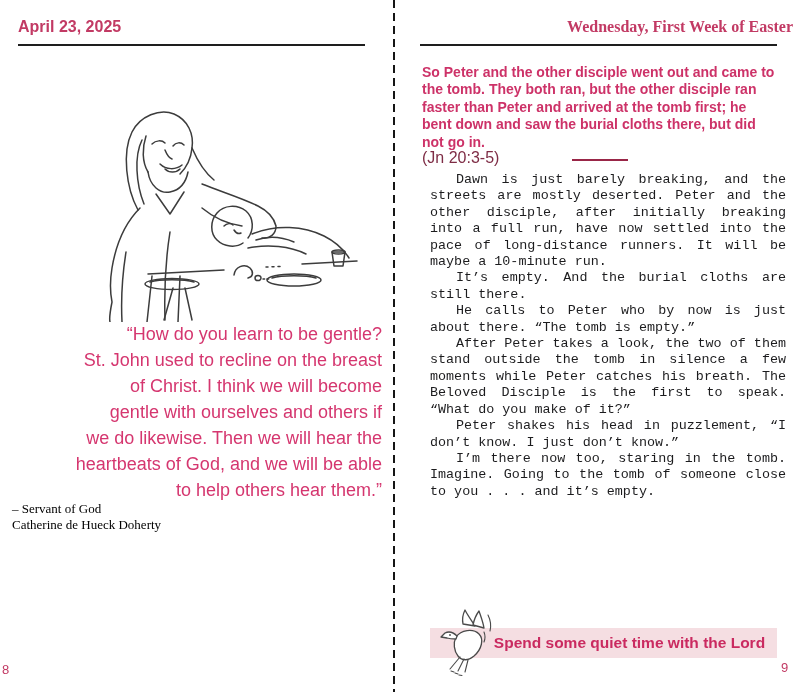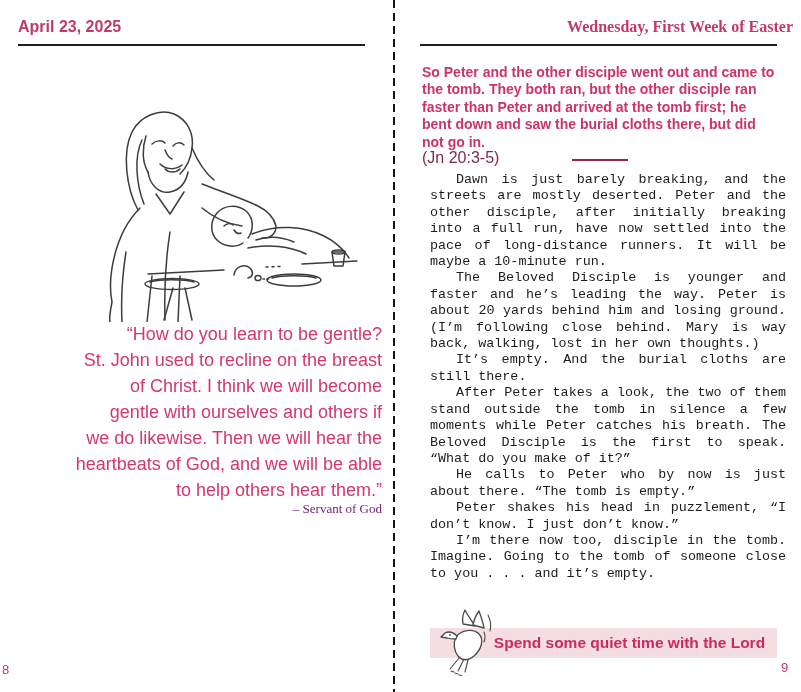--- a/index.html
+++ b/index.html
@@ -20,22 +20,22 @@
   
   .illustration{position:absolute;left:52px;top:92px;}
   .illustration path,.illustration ellipse,.illustration line{
     fill:none;stroke:#3c3c3c;stroke-width:1.5;stroke-linecap:round;stroke-linejoin:round;
   }
   .quote{
     position:absolute;left:12px;top:321px;width:370px;text-align:right;
     font-weight:normal;font-size:18px;line-height:26px;color:#d5366f;white-space:pre-line;
   }
   .attribution{
-    position:absolute;left:12px;top:501px;width:370px;text-align:right;
-    font-family:"Liberation Serif",serif;font-size:13px;line-height:16px;color:#701a75;
+    position:absolute;left:12px;top:501px;width:370px;text-align:left;
+    font-family:"Liberation Serif",serif;font-size:13px;line-height:16px;color:#000000;
   }
 
   
   .gutter{
     position:absolute;left:393px;top:0;width:2px;height:692px;
     background:repeating-linear-gradient(to bottom,#151515 0 8px,transparent 8px 13px);
   }
 
   
   .scripture{
@@ -125,51 +125,51 @@
     <div class="quote">“How do you learn to be gentle?
 St. John used to recline on the breast
 of Christ. I think we will become
 gentle with ourselves and others if
 we do likewise. Then we will hear the
 heartbeats of God, and we will be able
 to help others hear them.”</div>
 
     <div class="attribution">
       <div>– Servant of God</div>
+      <div>Catherine de Hueck Doherty</div>
     </div>
 
     <div class="pagenum pagenum-left">8</div>
   </div>
 
   <div class="gutter"></div>
 
   <div>
     <div class="page-header header-right">Wednesday, First Week of Easter</div>
     <div class="rule rule-right"></div>
 
     <div class="scripture">So Peter and the other disciple went out and came to the tomb. They both ran, but the other disciple ran faster than Peter and arrived at the tomb first; he bent down and saw the burial cloths there, but did not go in.</div>
     <div class="scripture-ref">(Jn 20:3-5)</div>
     <div class="mini-divider"></div>
 
     <div class="body-text">
 
         <p class="para">Dawn is just barely breaking, and the streets are mostly deserted. Peter and the other disciple, after initially breaking into a full run, have now settled into the pace of long-distance runners. It will be maybe a 10-minute run.</p>
 
-        <p class="para">The Beloved Disciple is younger and faster and he’s leading the way. Peter is about 20 yards behind him and losing ground. (I’m following close behind. Mary is way back, walking, lost in her own thoughts.)</p>
 
 
         <p class="para">It’s empty. And the burial cloths are still there.</p>
 
+        <p class="para">He calls to Peter who by now is just about there. “The tomb is empty.”</p>
+
         <p class="para">After Peter takes a look, the two of them stand outside the tomb in silence a few moments while Peter catches his breath. The Beloved Disciple is the first to speak. “What do you make of it?”</p>
-
-        <p class="para">He calls to Peter who by now is just about there. “The tomb is empty.”</p>
 
         <p class="para">Peter shakes his head in puzzlement, “I don’t know. I just don’t know.”</p>
 
-        <p class="para">I’m there now too, disciple in the tomb. Imagine. Going to the tomb of someone close to you . . . and it’s empty.</p>
+        <p class="para">I’m there now too, staring in the tomb. Imagine. Going to the tomb of someone close to you . . . and it’s empty.</p>
       </div>
 
     <div class="footer-band">
       <span class="footer-text">Spend some quiet time with the Lord</span>
     </div>
 
     <svg class="dove" width="62" height="72" viewBox="0 0 62 72" aria-hidden="true">
 
       <path class="fill" d="M27,3 C30,9 34,14 37,19 L25,17 C24,12 25,7 27,3 Z"></path>
       <path class="fill" d="M41,4 C43,10 45,15 46,21 L35,18 C36,13 38,8 41,4 Z"></path>

